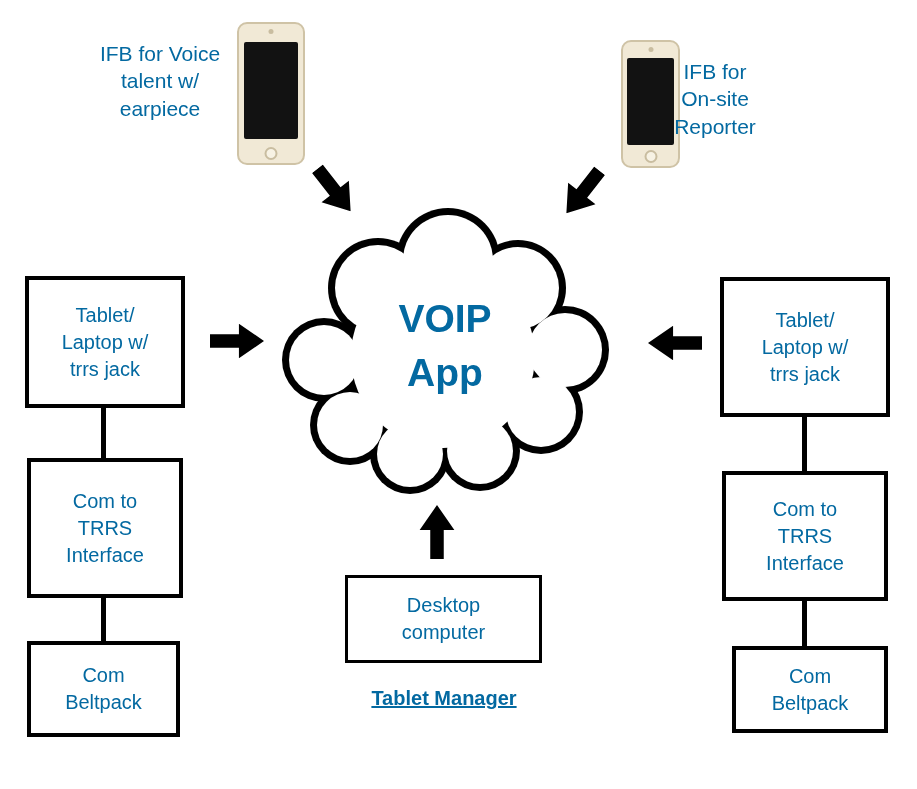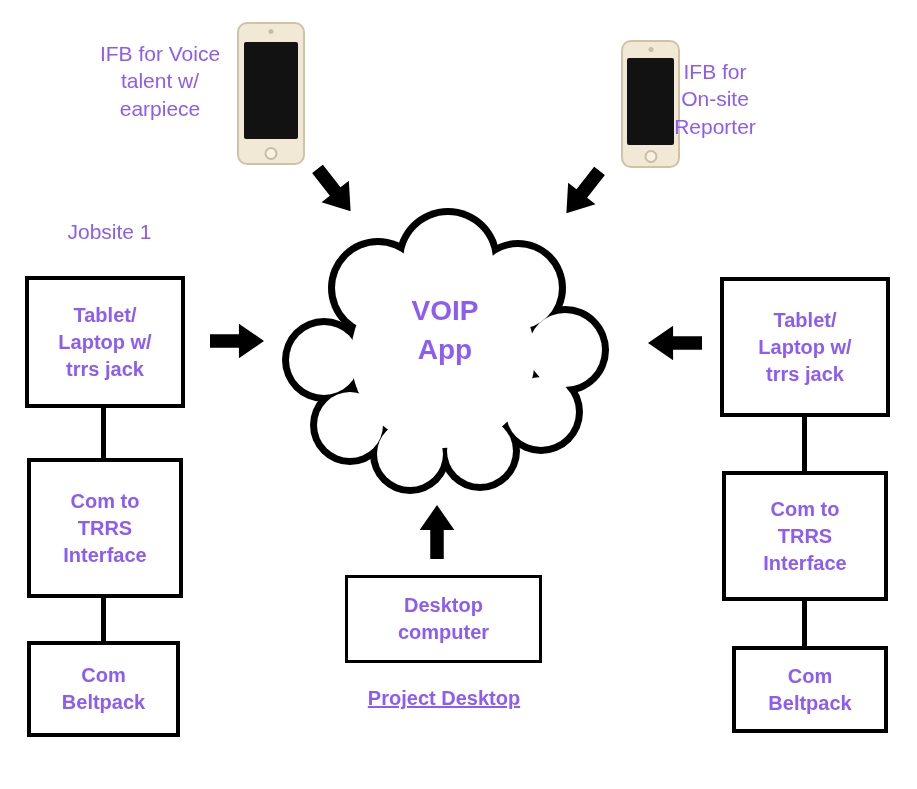--- a/index.html
+++ b/index.html
@@ -1,42 +1,42 @@
 <!DOCTYPE html>
 <html><head>
 <meta charset="utf-8">
 <style>
   html,body{margin:0;padding:0;background:#ffffff;}
   .canvas{
     position:relative;width:917px;height:784px;background:#ffffff;
-    font-family:"Liberation Sans", sans-serif;color:#8b5cf6;overflow:hidden;
+    font-family:"Liberation Sans", sans-serif;color:#0369a1;overflow:hidden;
   }
   .pre{white-space:pre-line;}
 
   
   .node{
     position:absolute;background:#fff;border:4px solid #000;
     display:flex;align-items:center;justify-content:center;
-    text-align:center;font-weight:bold;font-size:20px;line-height:1.35;
+    text-align:center;font-weight:normal;font-size:20px;line-height:1.35;
     box-sizing:border-box;
   }
   .node-thin{border-width:3px;}
 
   
   .lbl{position:absolute;font-size:21px;line-height:1.3;text-align:center;}
   .underline{text-decoration:underline;font-weight:bold;font-size:20px;}
 
   
   .conn{position:absolute;background:#000;width:5px;}
 
   
   .cloud-wrap{position:absolute;left:278px;top:188px;width:338px;height:332px;}
   .cloud-label{
     position:absolute;left:320px;top:292px;width:250px;text-align:center;
-    font-weight:bold;font-size:28px;line-height:1.38;
+    font-weight:bold;font-size:39px;line-height:1.38;
   }
 
   
   .arrow{position:absolute;width:54px;height:36px;}
   .arrow svg{display:block;width:100%;height:100%;}
 
   
   .phone{
     position:absolute;background:#f1e9d6;border:2px solid #cfc3a6;
     border-radius:10px;box-sizing:border-box;
@@ -133,21 +133,20 @@
         <polygon fill="#000" points="0,11 30,11 30,0 56,18 30,36 30,25 0,25"></polygon>
       </svg>
   </div>
 
   <div class="arrow" style="left:410px;top:514px;transform:rotate(-90deg);">
     <svg viewBox="0 0 56 36">
         <polygon fill="#000" points="0,11 30,11 30,0 56,18 30,36 30,25 0,25"></polygon>
       </svg>
   </div>
 
-  <div class="lbl" style="left:42px;top:218px;width:135px;">Jobsite 1</div>
 
   <div class="node pre" style="left:25px;top:276px;width:160px;height:132px;">Tablet/
 Laptop w/
 trrs jack</div>
   <div class="conn" style="left:101px;top:408px;height:50px;"></div>
   <div class="node pre" style="left:27px;top:458px;width:156px;height:140px;">Com to
 TRRS
 Interface</div>
   <div class="conn" style="left:101px;top:598px;height:43px;"></div>
   <div class="node pre" style="left:27px;top:641px;width:153px;height:96px;">Com
@@ -160,15 +159,15 @@
   <div class="conn" style="left:802px;top:417px;height:54px;"></div>
   <div class="node pre" style="left:722px;top:471px;width:166px;height:130px;">Com to
 TRRS
 Interface</div>
   <div class="conn" style="left:802px;top:601px;height:45px;"></div>
   <div class="node pre" style="left:732px;top:646px;width:156px;height:87px;">Com
 Beltpack</div>
 
   <div class="node node-thin pre" style="left:345px;top:575px;width:197px;height:88px;text-align:center;">Desktop
 computer</div>
-  <div class="lbl underline" style="left:344px;top:685px;width:200px;">Project Desktop</div>
+  <div class="lbl underline" style="left:344px;top:685px;width:200px;">Tablet Manager</div>
 
 </div>
 
 </body></html>

